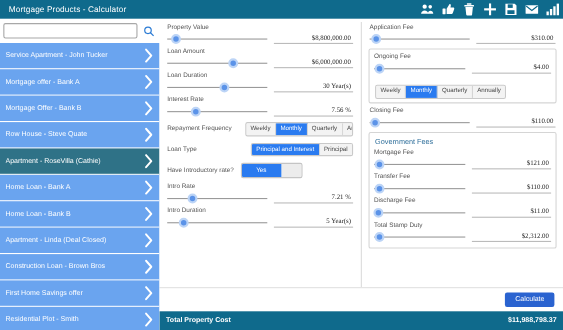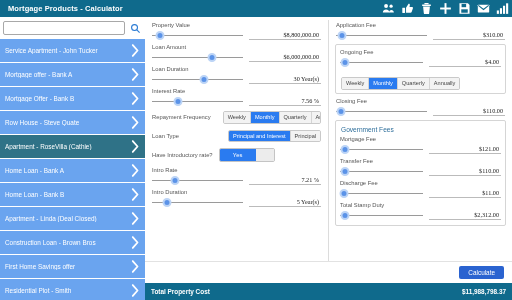--- a/index.html
+++ b/index.html
@@ -10,21 +10,21 @@
     background: #ffffff;
   }
   #app { position: relative; width: 512px; height: 300px; display: flex; flex-direction: column; }
 
   
   .titlebar {
     height: 17px; background: #0f6a8c; color: #ffffff;
     display: flex; align-items: center; flex: none;
     padding: 0 4px; position: relative;
   }
-  .titlebar .title { font-size: 7.5px; letter-spacing: .1px; padding-left: 4px; font-weight: bold; }
+  .titlebar .title { font-size: 7.5px; letter-spacing: .1px; padding-left: 4px; }
   .toolbar { position: absolute; right: 3px; top: 0; height: 17px; display: flex; align-items: center; gap: 6px; }
   .toolbar .tb-ico { width: 13px; height: 13px; display: block; }
   .toolbar .tb-ico svg { display: block; }
 
   
   .body { flex: 1; display: flex; min-height: 0; }
 
   
   .sidebar { width: 145px; flex: none; background: #ffffff; display: flex; flex-direction: column; }
   .searchrow {

